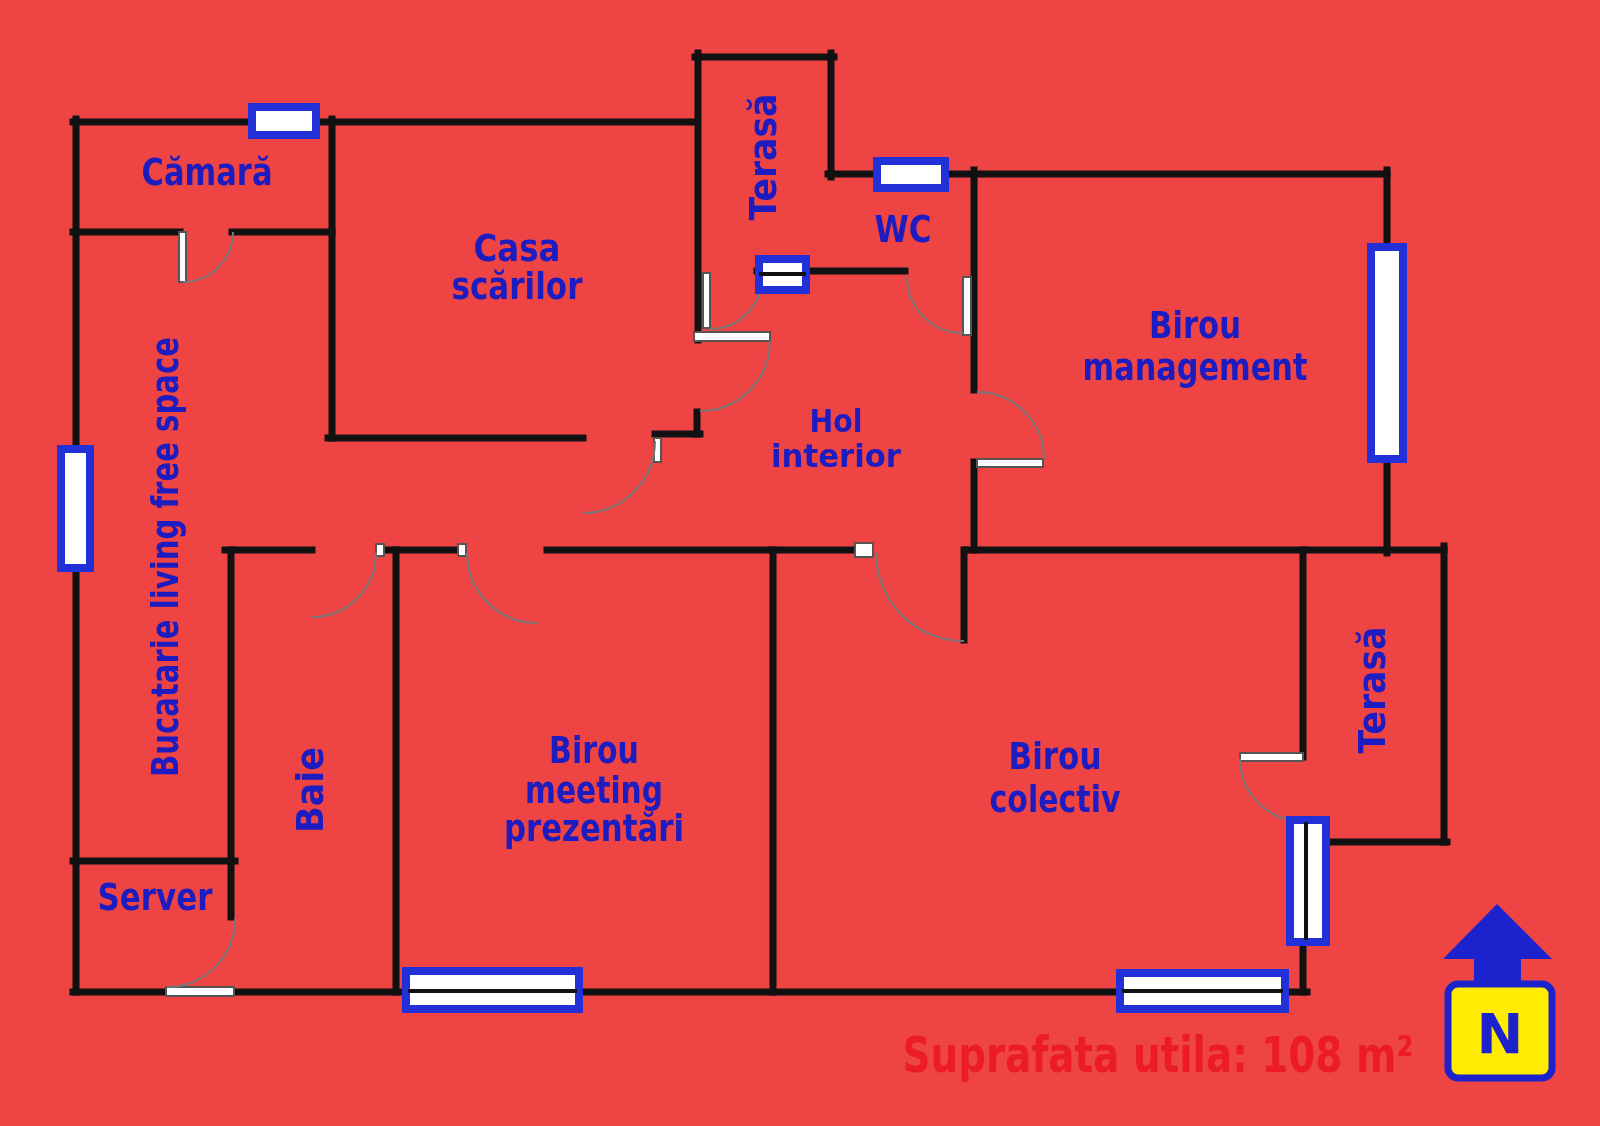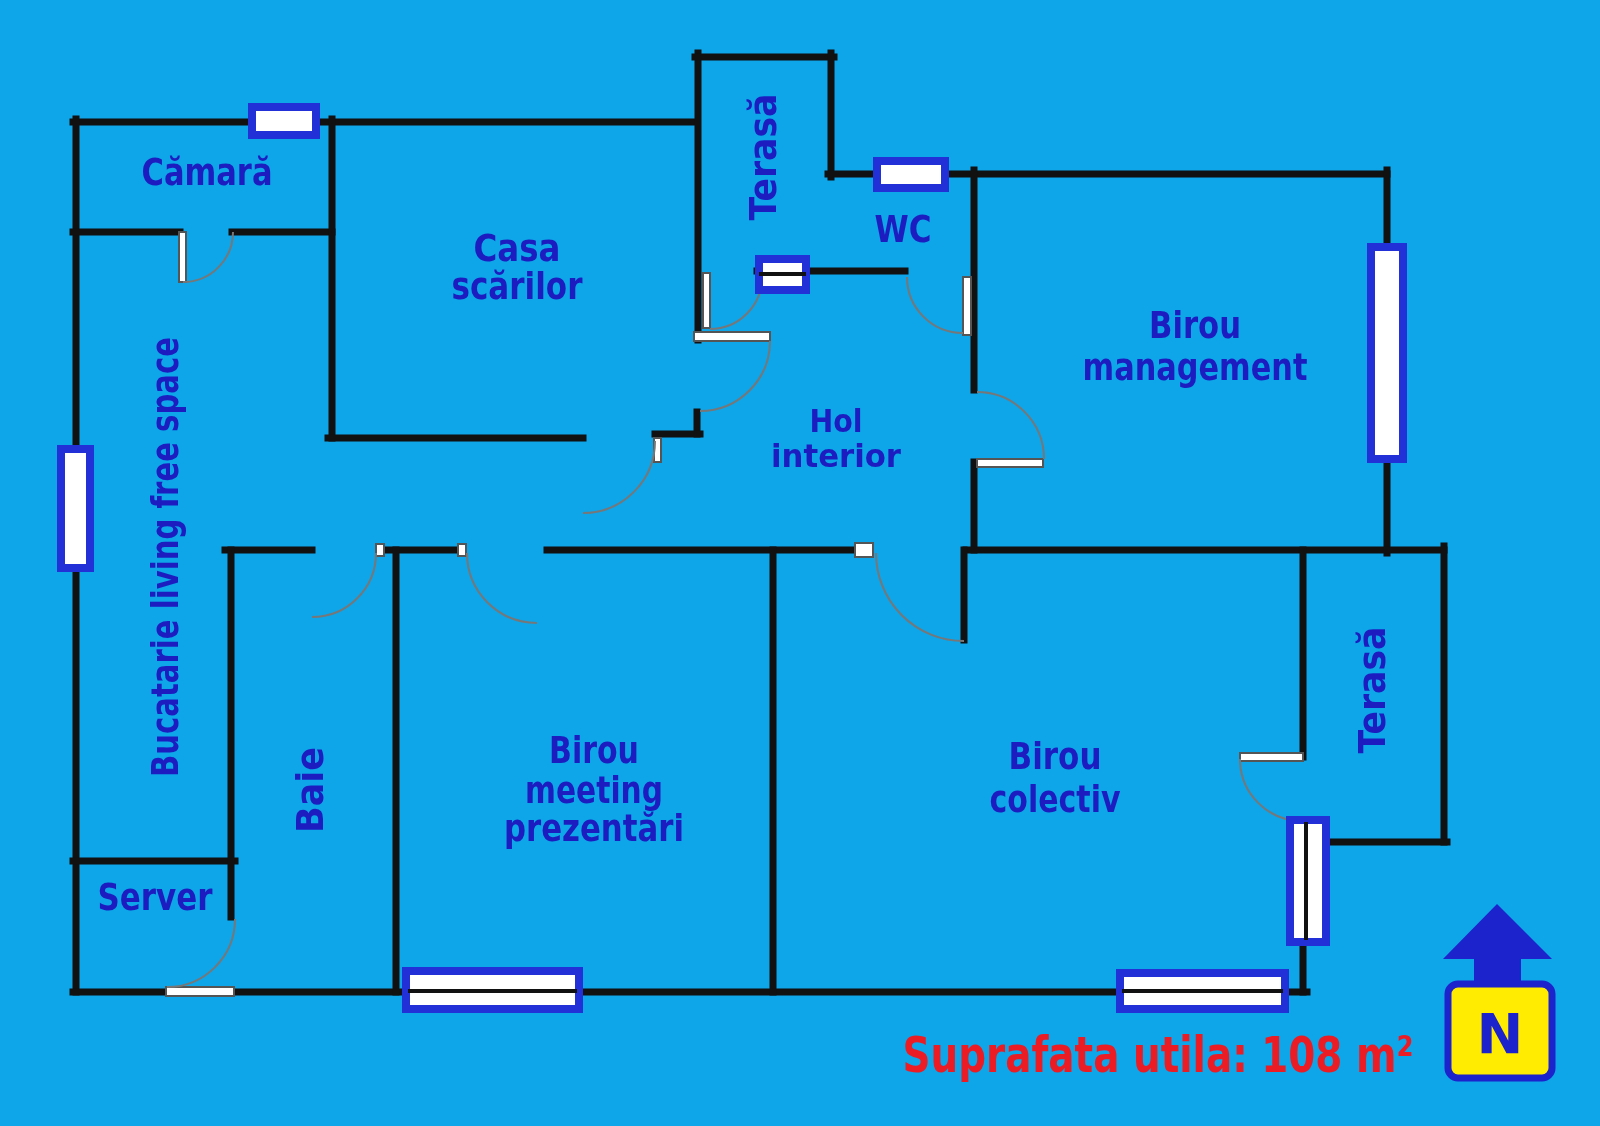--- a/index.html
+++ b/index.html
@@ -1,16 +1,16 @@
 <!DOCTYPE html>
 <html><head>
 <meta charset="utf-8">
 <style>
   html,body{margin:0;padding:0;background:#ffffff;}
-  .plan-wrap{position:relative;width:1600px;height:1126px;background:#0ea5e9;overflow:hidden;text-align:right;}
+  .plan-wrap{position:relative;width:1600px;height:1126px;background:#ef4444;overflow:hidden;text-align:right;}
   svg{display:block;}
   .room-label{fill:#1c1cc0;font-family:"DejaVu Sans",sans-serif;font-weight:bold;}
   .area-label{fill:#ec1c24;font-family:"DejaVu Sans",sans-serif;font-weight:bold;}
   .compass-letter{fill:#1c22cc;font-family:"DejaVu Sans",sans-serif;font-weight:bold;}
   .wall{stroke:#111111;stroke-width:7;stroke-linecap:square;fill:none;}
   .leaf{fill:#ffffff;stroke:#555555;stroke-width:2;}
   .arc{fill:none;stroke:#777777;stroke-width:2;}
   .win{fill:#ffffff;stroke:#2230d8;stroke-width:8;}
   .winline{stroke:#111111;stroke-width:4;fill:none;}
 </style>

